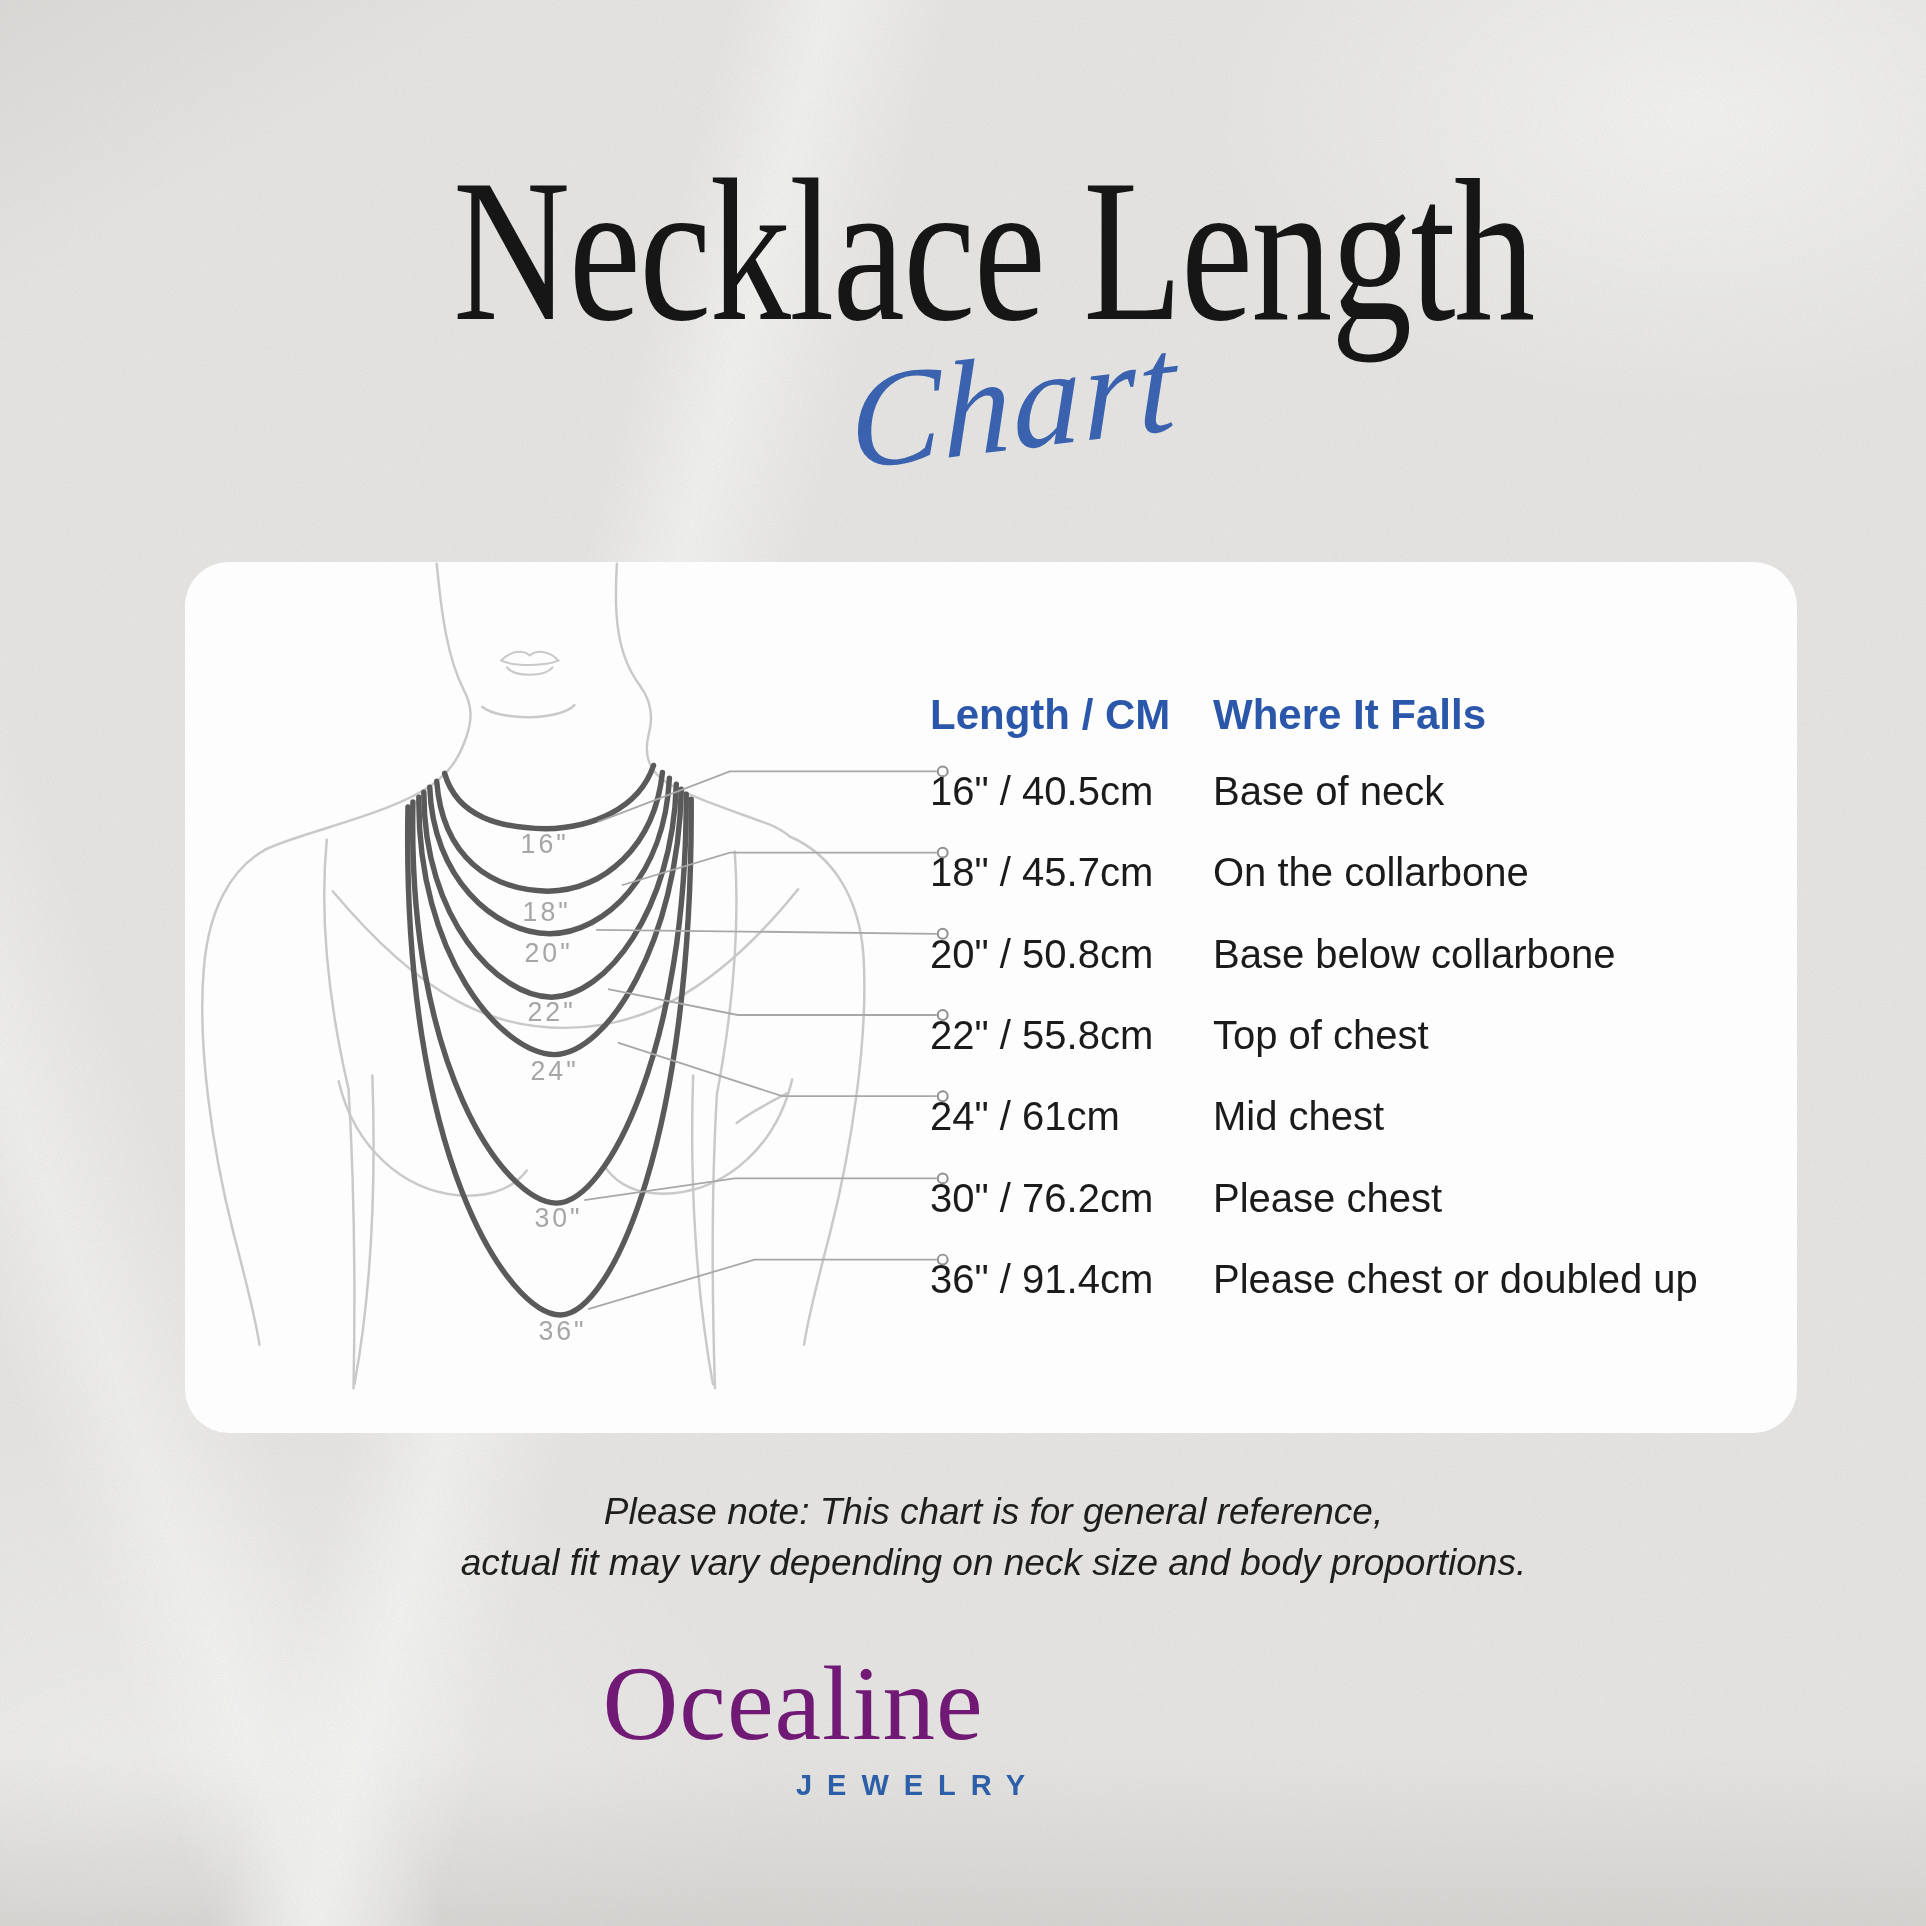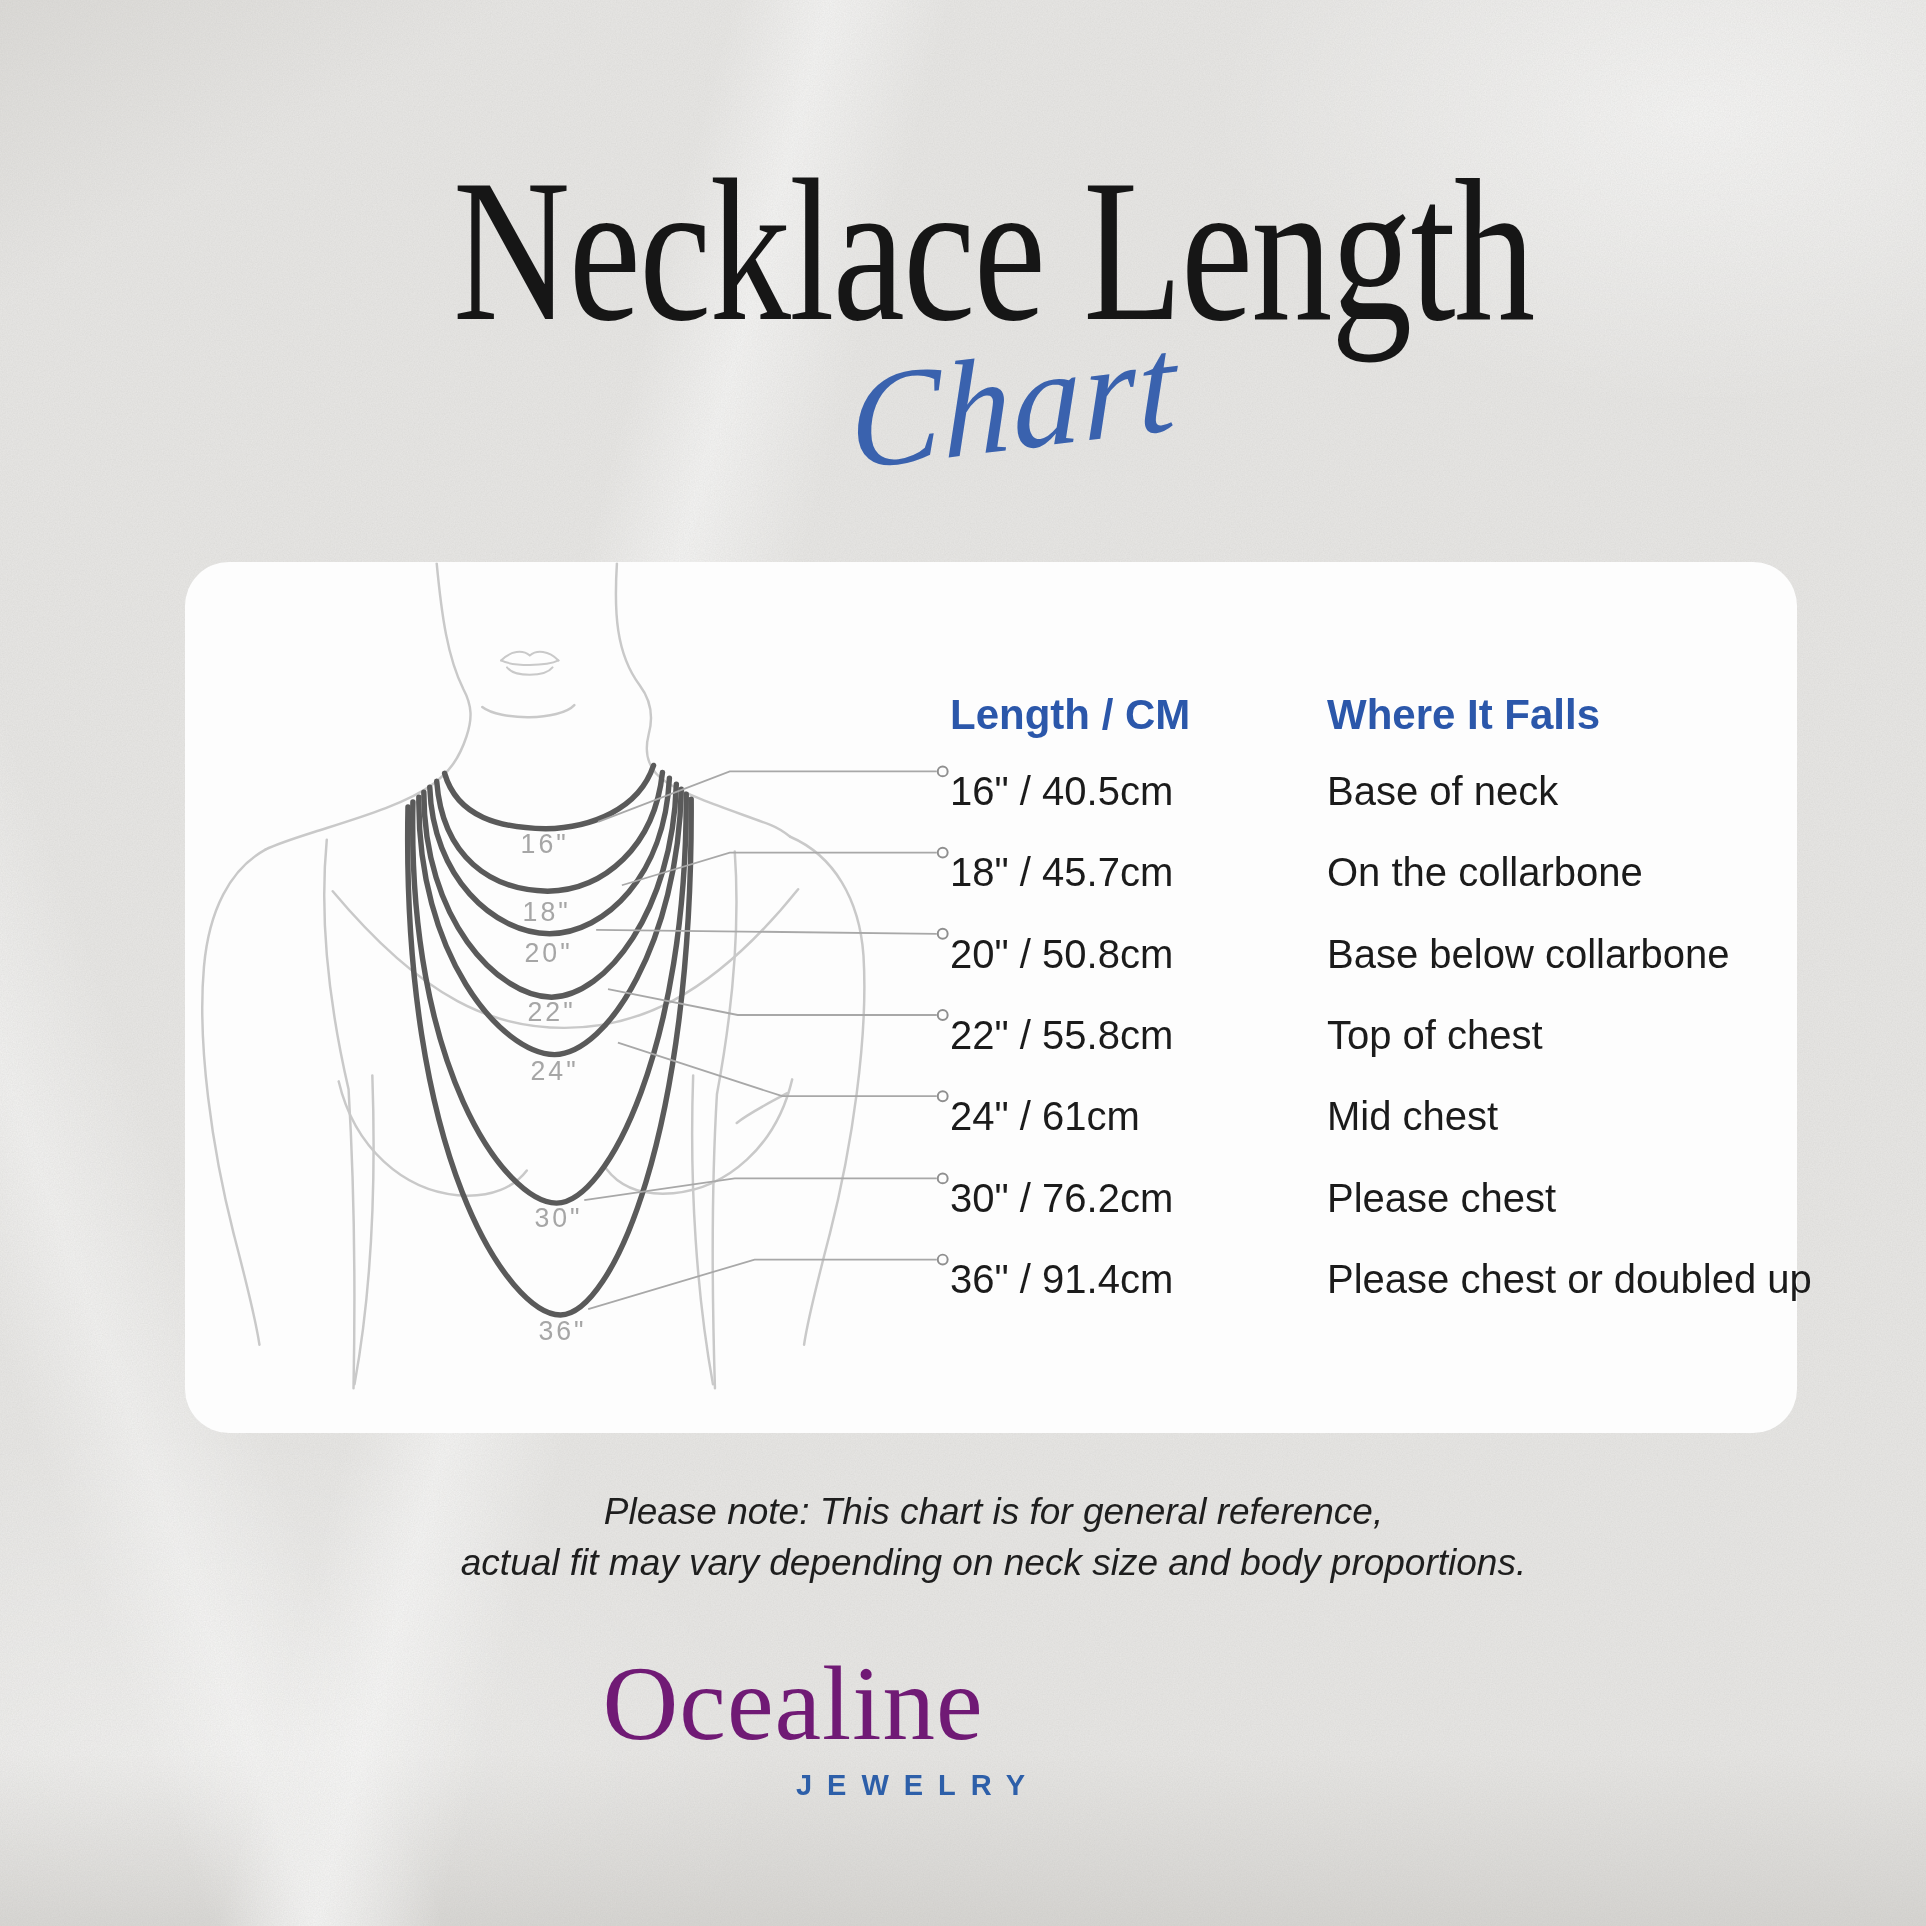--- a/index.html
+++ b/index.html
@@ -45,22 +45,22 @@
     font-size:137px;line-height:1;color:#3a62ae;
     transform:rotate(-7deg) skewX(-6deg);transform-origin:50% 50%;
     letter-spacing:2px;
   }
 
   
   .size-table{position:absolute;z-index:4;inset:0;font-family:"Liberation Sans", sans-serif;}
   .t-header,.t-row{position:absolute;left:0;width:1927px;transform:translateY(-50%);line-height:1;}
   .t-header{top:694px;font-weight:bold;font-size:42px;color:#2b57aa;}
   .t-row{font-size:40px;color:#1b1b1b;}
-  .col-length{position:absolute;left:950px;white-space:nowrap;}
-  .col-falls{position:absolute;left:1327px;white-space:nowrap;text-align:right;}
+  .col-length{position:absolute;left:930px;white-space:nowrap;}
+  .col-falls{position:absolute;left:1213px;white-space:nowrap;text-align:right;}
 
   
   .note{
     position:absolute;z-index:4;top:1486px;left:30px;width:1927px;
     text-align:center;font-style:italic;font-size:37px;line-height:51px;color:#1e1e1e;
   }
 
   
   .brand-name{
     position:absolute;z-index:4;top:1651px;left:0;width:1546px;text-align:center;

